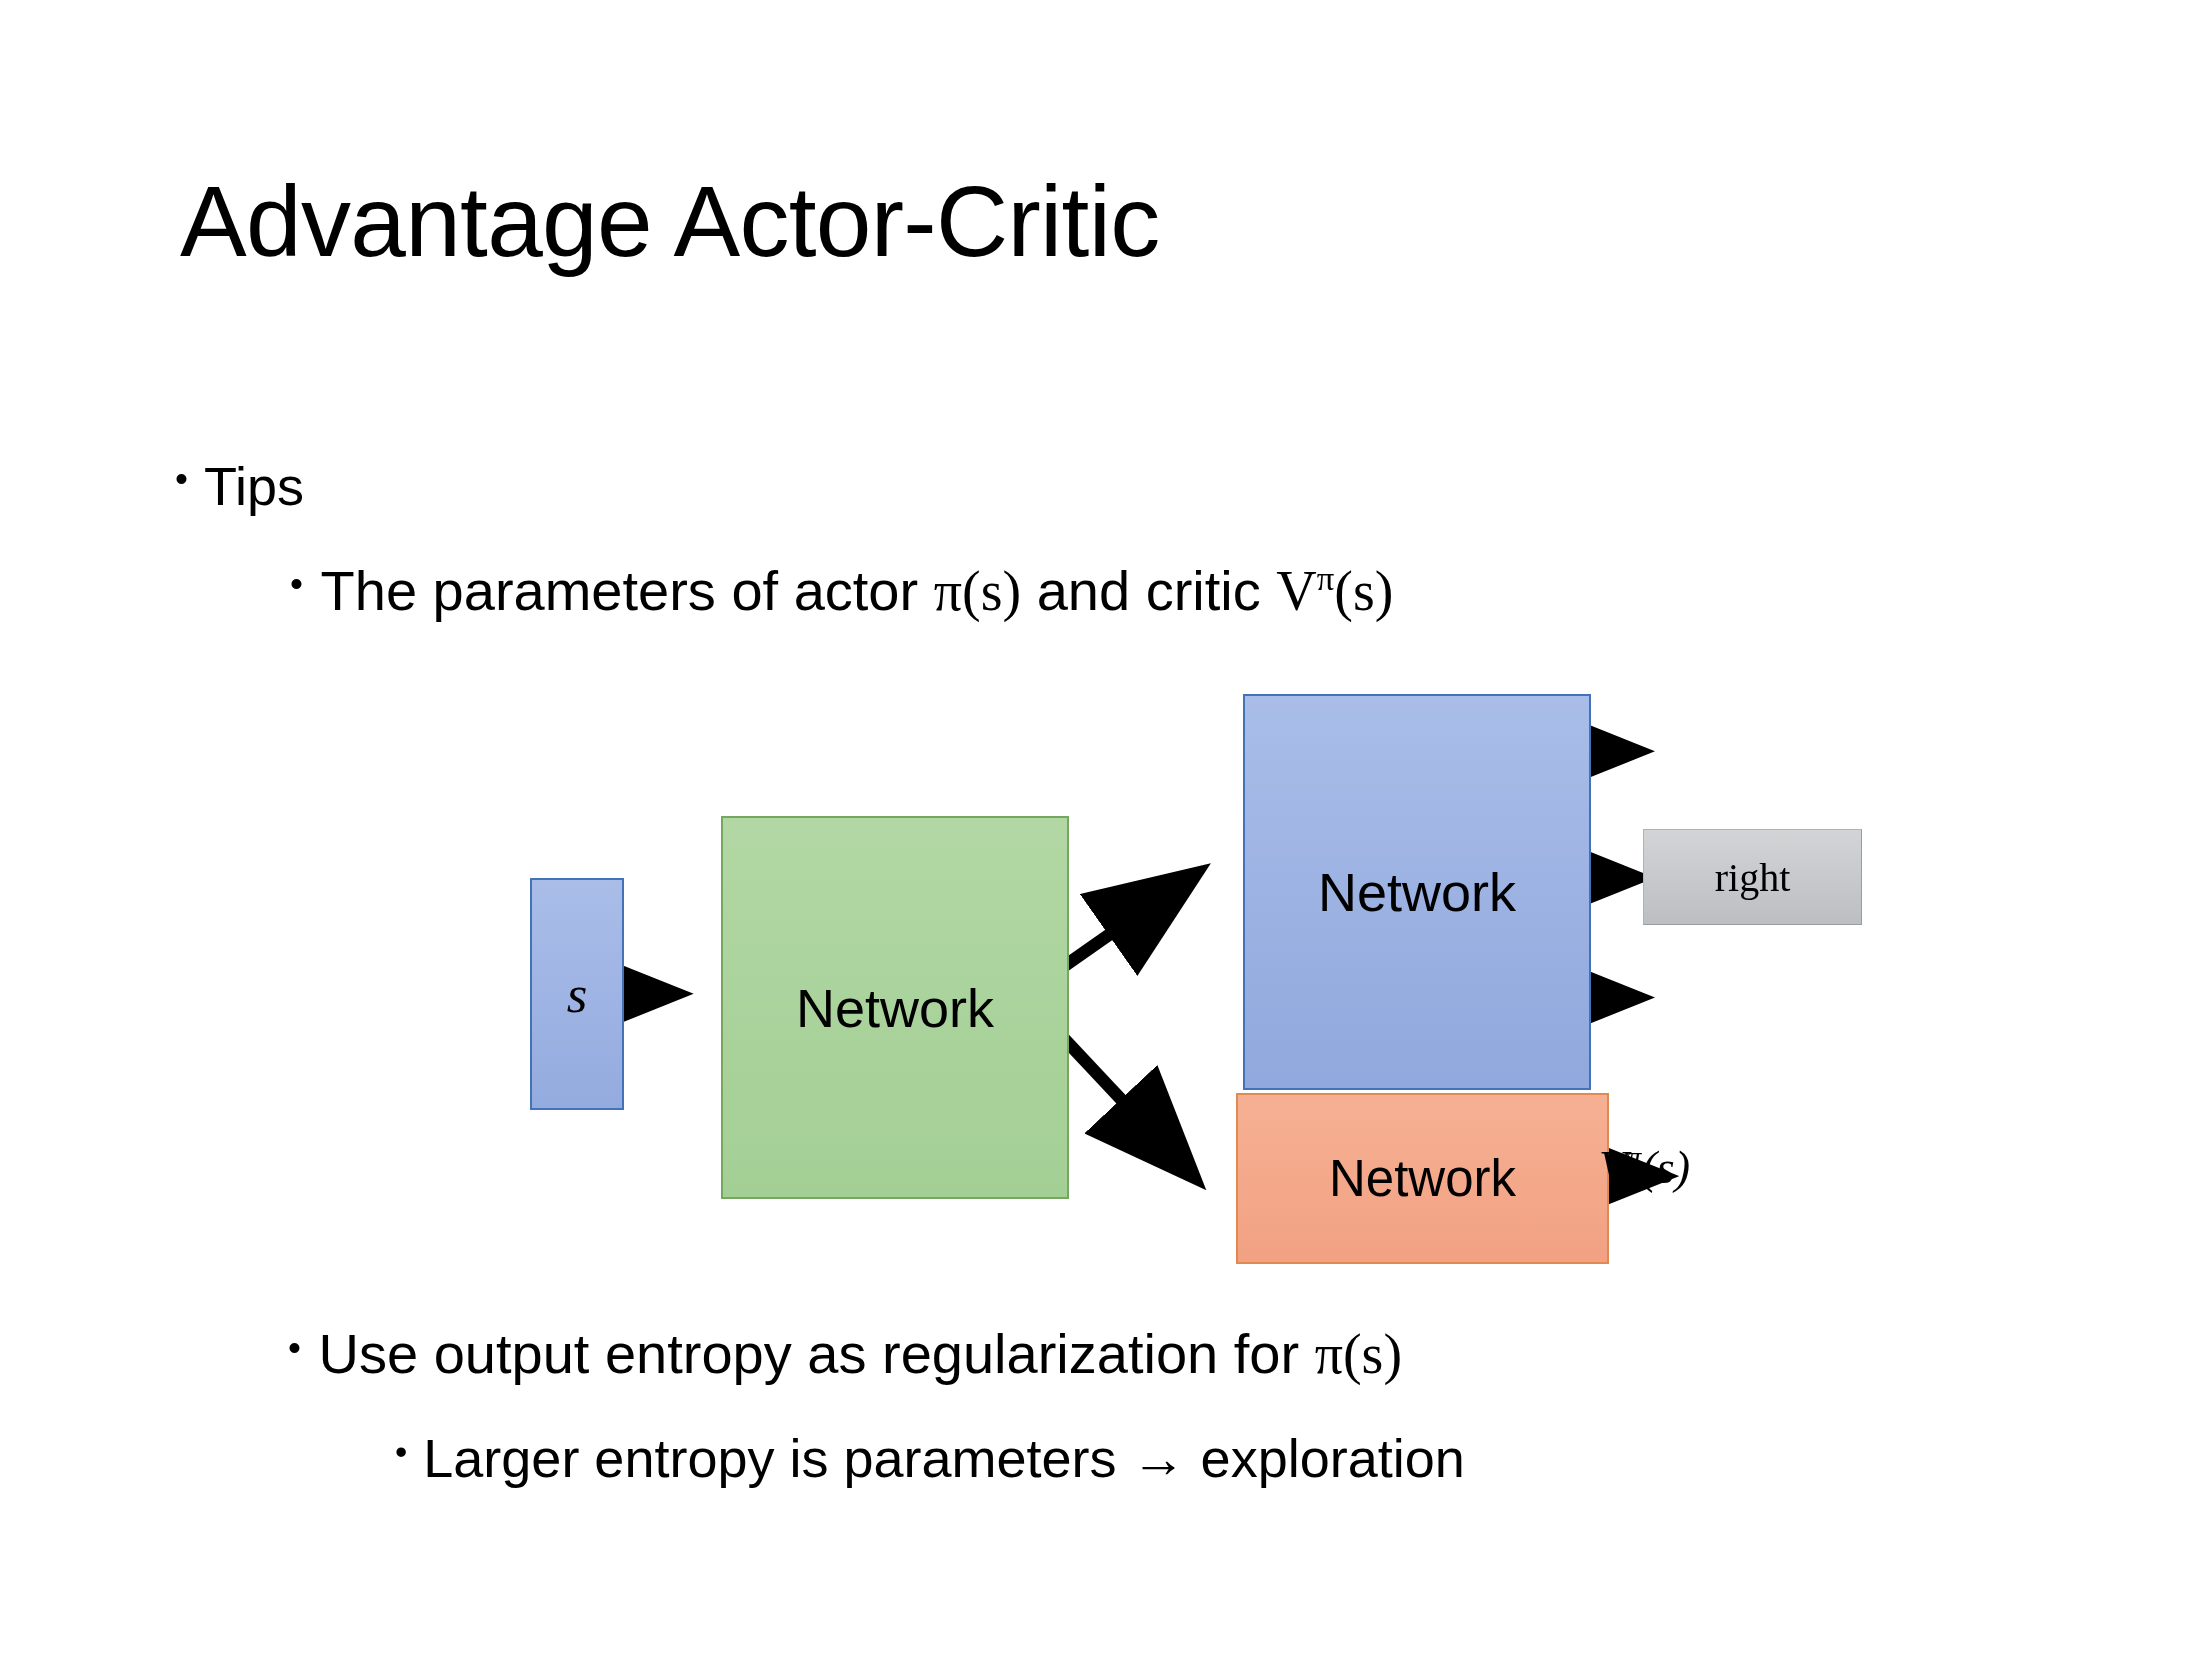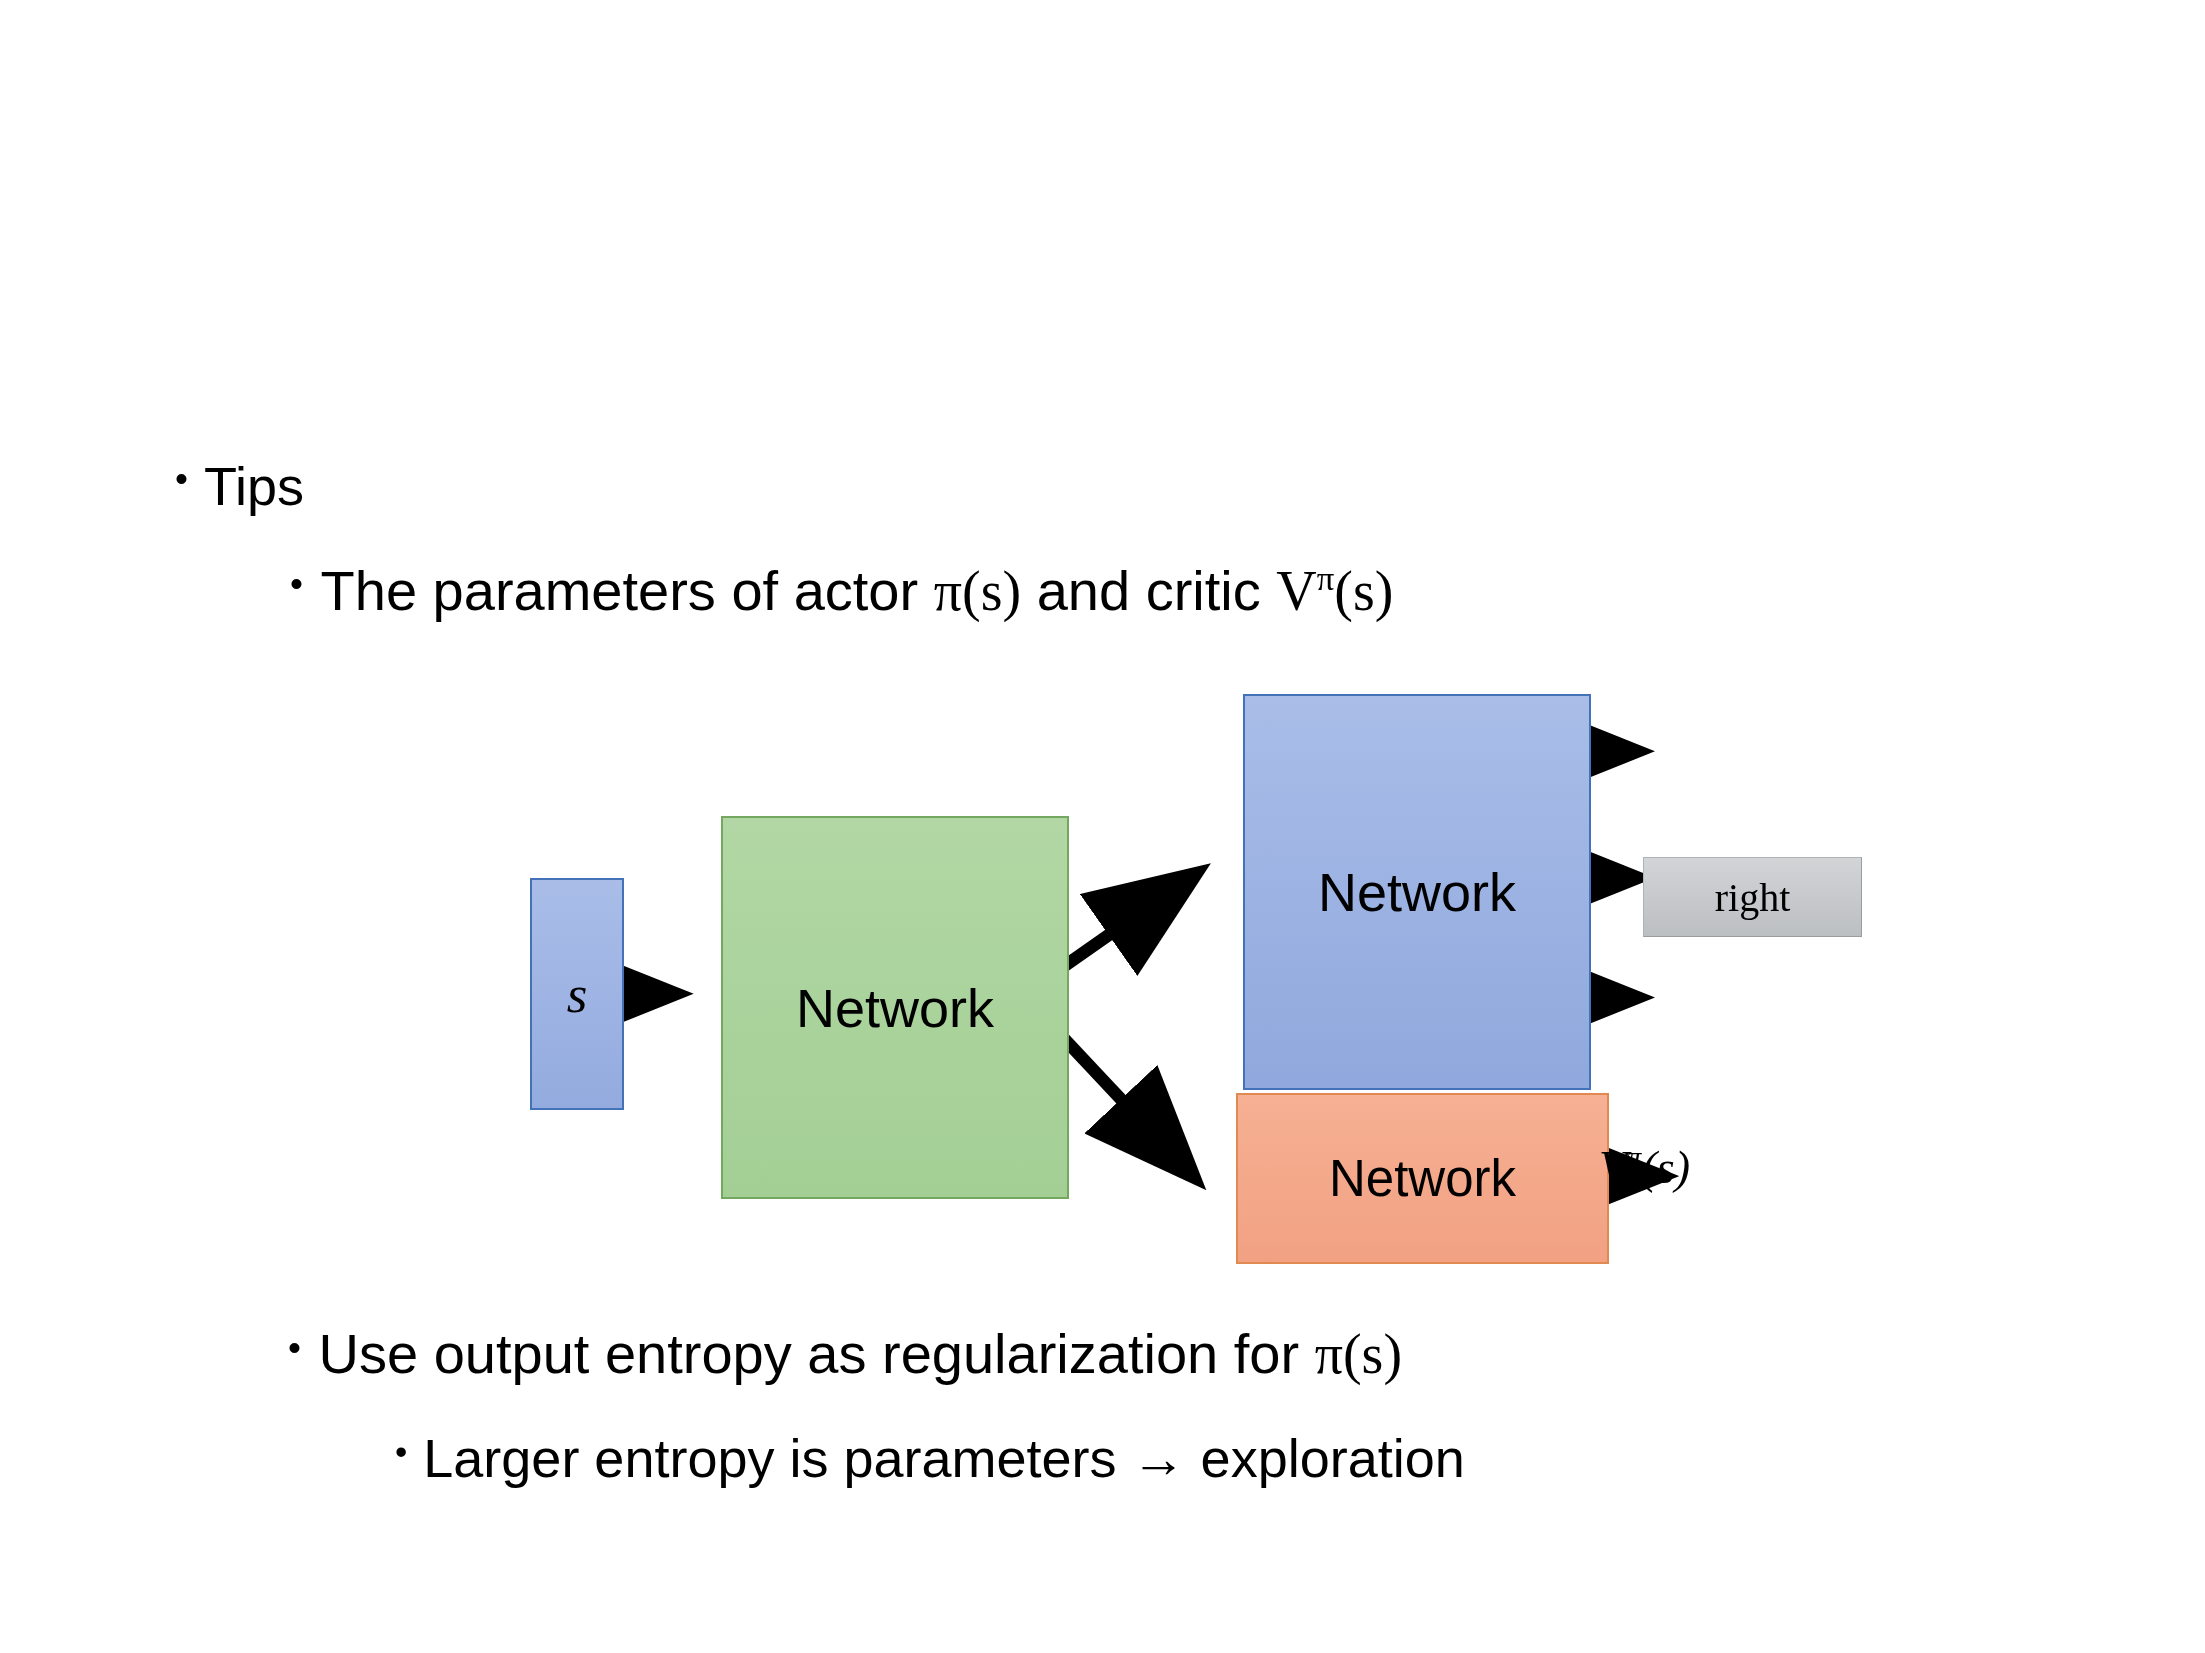--- a/index.html
+++ b/index.html
@@ -166,39 +166,40 @@
     justify-content: center;
     background: linear-gradient(180deg, #d2d4d6 0%, #bcbfc2 100%);
     border: 1.5px solid #b0b3b6;
     border-right-color: #9a9da0;
     border-bottom-color: #9a9da0;
     font-family: "Liberation Serif", serif;
     font-size: 40px;
     color: #000;
   }
   #out-left  { left: 1643px; top: 702px;  width: 219px; height: 97px; }
-  #out-right { left: 1643px; top: 857px; width: 219px; height: 80px; }
+  #out-right { left: 1643px; top: 829px; width: 219px; height: 96px; }
   #out-fire  { left: 1643px; top: 948px; width: 219px; height: 98px; }
 
   #label-value {
     position: absolute;
     left: 1599px;
     top: 1141px;
     font-family: "Liberation Serif", serif;
     font-style: italic;
     font-size: 46px;
     white-space: nowrap;
   }
   #label-value sup { font-size: 0.62em; vertical-align: super; line-height: 0; }
 </style>
 </head>
 <body>
 
 <div id="slide">
 
+  <div id="slide-title">Advantage Actor-Critic</div>
 
   <div class="bullet" id="bullet-tips">
     <span class="dot">•</span>
     <span class="txt">Tips</span>
   </div>
 
   <div class="bullet" id="bullet-shared">
     <span class="dot">•</span>
     <span class="txt"><span>The parameters of actor </span><span class="math">π(s)</span><span>  and critic </span><span class="math"><span>V</span><sup>π</sup><span>(s)</span></span><br></span>
   </div>

